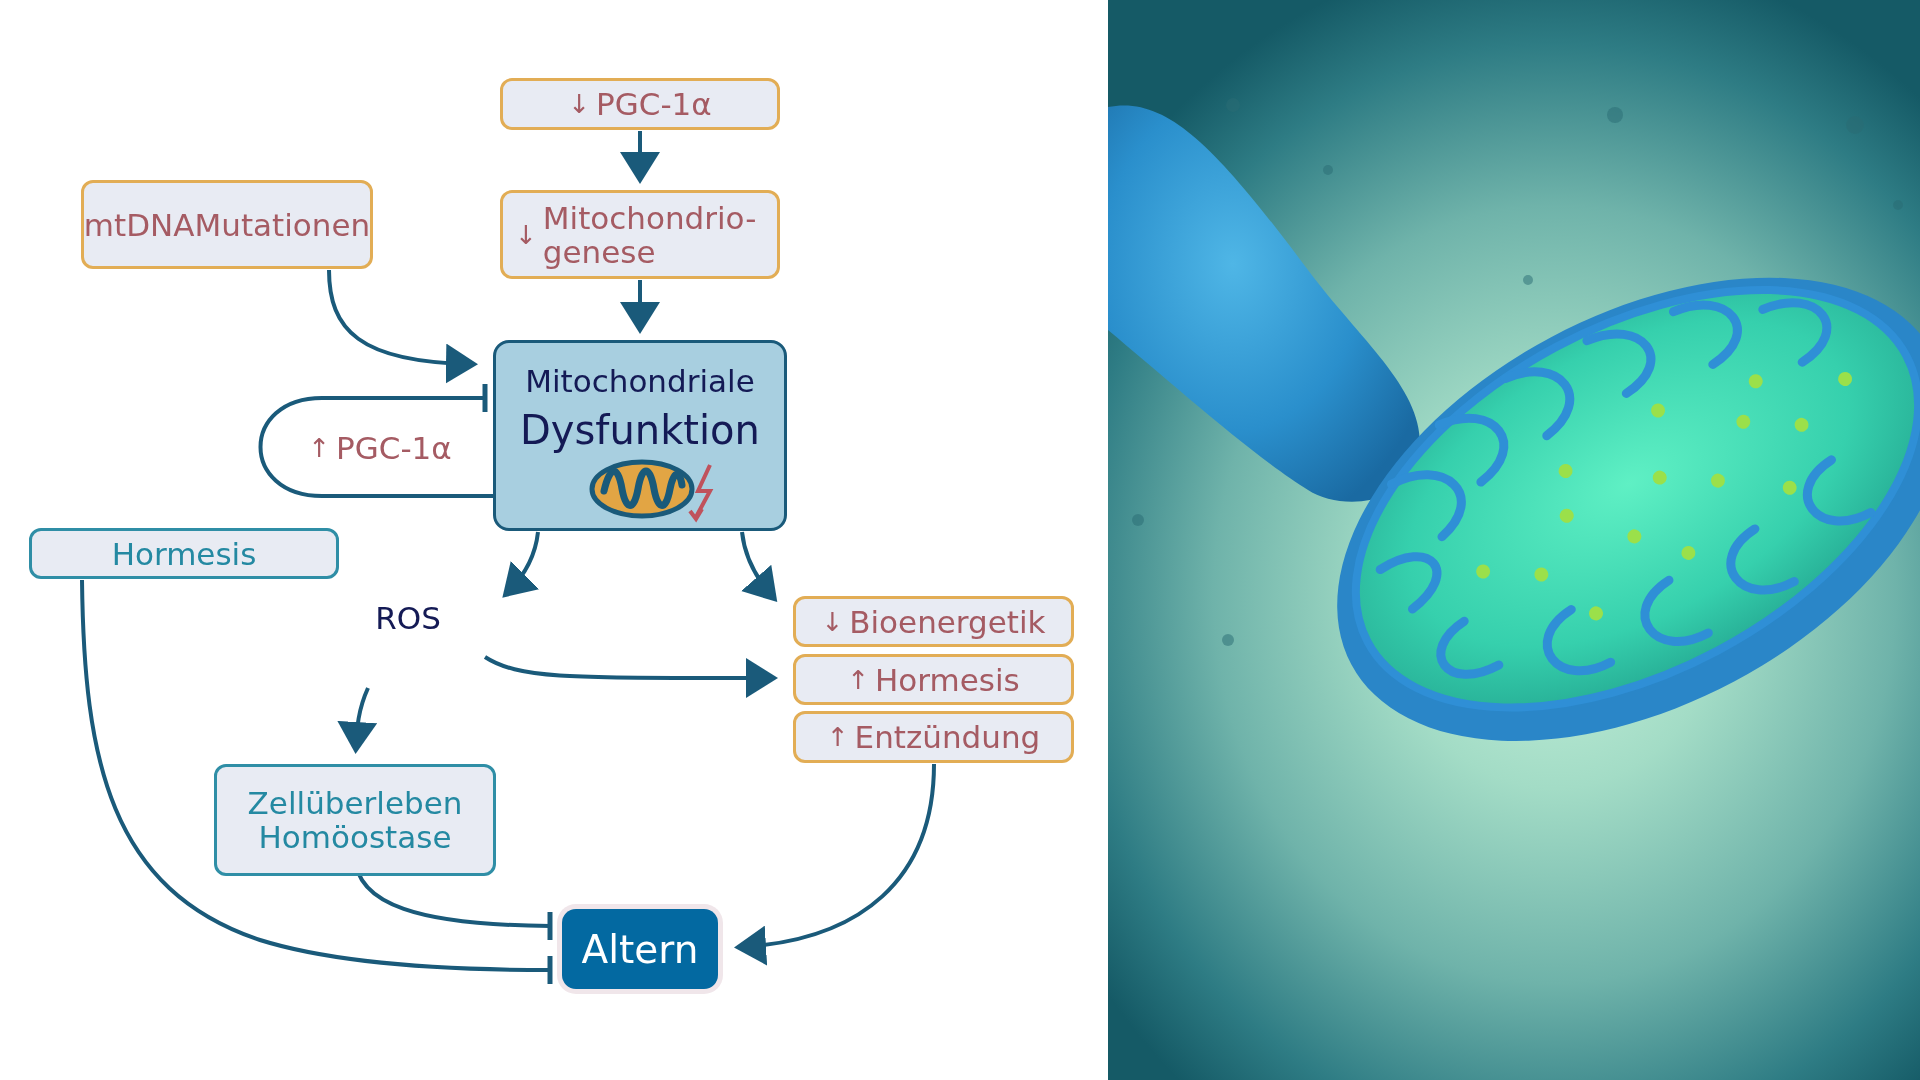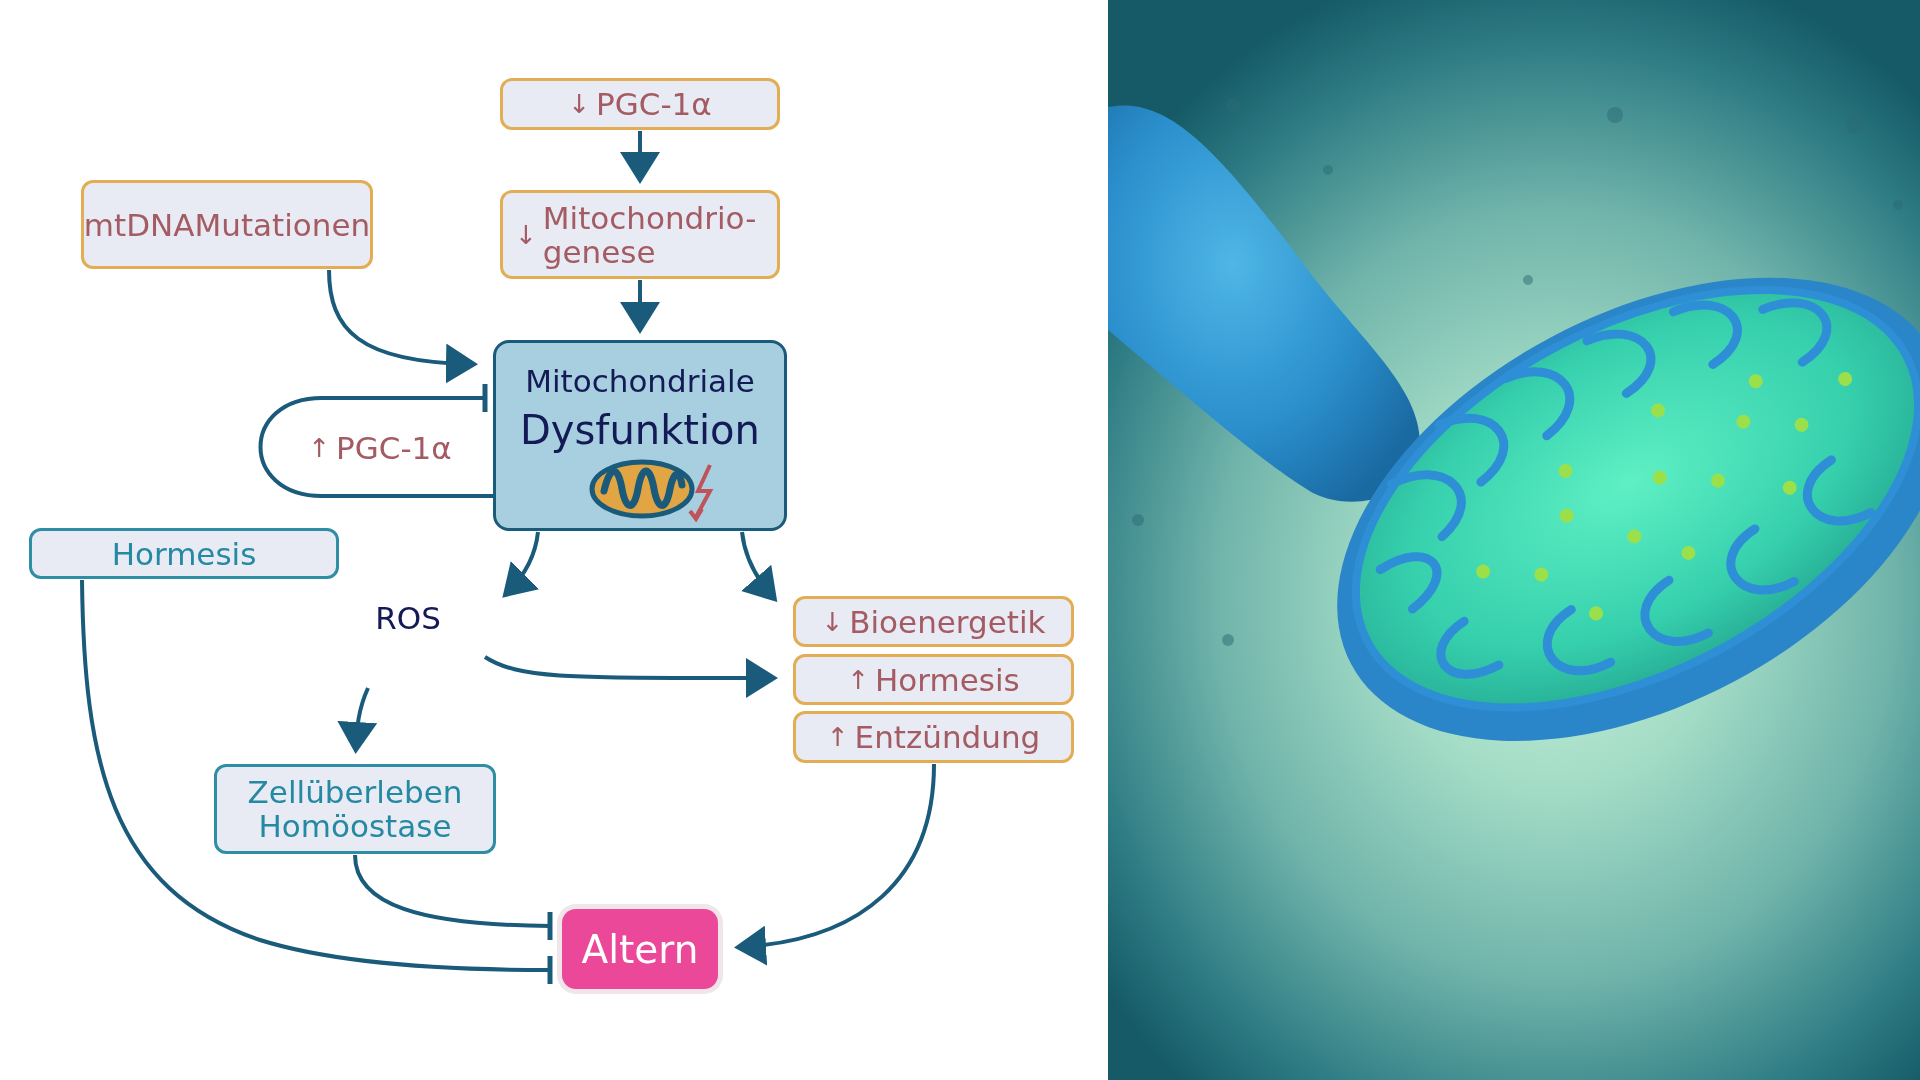--- a/index.html
+++ b/index.html
@@ -9,21 +9,21 @@
     background: radial-gradient(ellipse 70% 60% at 55% 55%, #c8f3dc 0%, #a3dcc6 30%, #6fb3aa 60%, #2e7c84 85%, #155a66 100%); }
   svg { position:absolute; left:0; top:0; }
   .box { position:absolute; box-sizing:border-box; border-radius:12px; display:flex; align-items:center; justify-content:center; text-align:center; background:#e8ebf3; }
   .orange { border:3px solid #e2ad55; color:#a55b63; }
   .teal { border:3px solid #2f8ea6; color:#2489a2; }
   .lbl { font-size:31px; line-height:34px; }
   .arr { font-size:26px; margin-right:6px; color:#a55b63; }
   #main { position:absolute; left:493px; top:340px; width:294px; height:191px; box-sizing:border-box; background:#a8cfe0; border:3px solid #1a5a7a; border-radius:16px; text-align:center; color:#141a55; }
   #main .t1 { font-size:31px; margin-top:20px; }
   #main .t2 { font-size:40px; margin-top:8px; }
-  #altern { position:absolute; left:562px; top:909px; width:156px; height:80px; box-sizing:border-box; background:#ec4899; border-radius:14px; box-shadow:0 0 0 5px #f0e6ea; color:#ffffff; font-size:39px; display:flex; align-items:center; justify-content:center; }
+  #altern { position:absolute; left:562px; top:909px; width:156px; height:80px; box-sizing:border-box; background:#0369a1; border-radius:14px; box-shadow:0 0 0 5px #f0e6ea; color:#ffffff; font-size:39px; display:flex; align-items:center; justify-content:center; }
   .free { position:absolute; color:#141a55; font-size:31px; text-align:center; }
 </style>
 </head>
 <body>
 
 <div id="left">
   <svg width="1108" height="1080">
     <defs>
       <marker id="ah" markerWidth="10" markerHeight="10" refX="6" refY="5" orient="auto" markerUnits="strokeWidth">
         <path d="M0,0 L8,5 L0,10 z" fill="#1a5a7a"></path>
@@ -106,21 +106,21 @@
   </div>
   <div class="box orange lbl" style="left:793px;top:654px;width:281px;height:51px;">
     <span class="arr">↑</span>
     <span>Hormesis</span>
   </div>
   <div class="box orange lbl" style="left:793px;top:711px;width:281px;height:52px;">
     <span class="arr">↑</span>
     <span>Entzündung</span>
   </div>
 
-  <div class="box teal lbl" style="left:214px;top:764px;width:282px;height:90px;flex-direction:column;">
+  <div class="box teal lbl" style="left:214px;top:764px;width:282px;height:112px;flex-direction:column;">
     <div>Zellüberleben</div>
     <div>Homöostase</div>
   </div>
 
   <div id="altern">
     <span>Altern</span>
   </div>
 </div>
 
 <div id="right">

